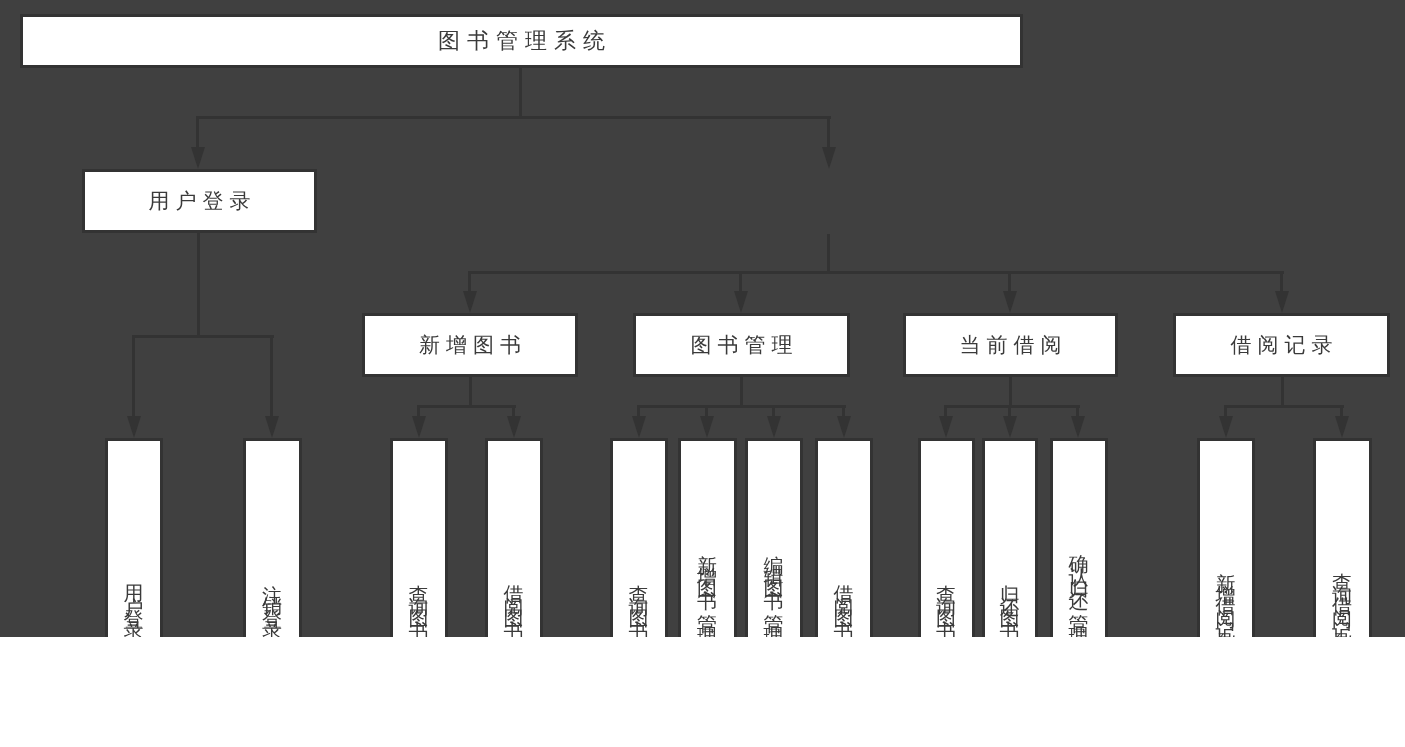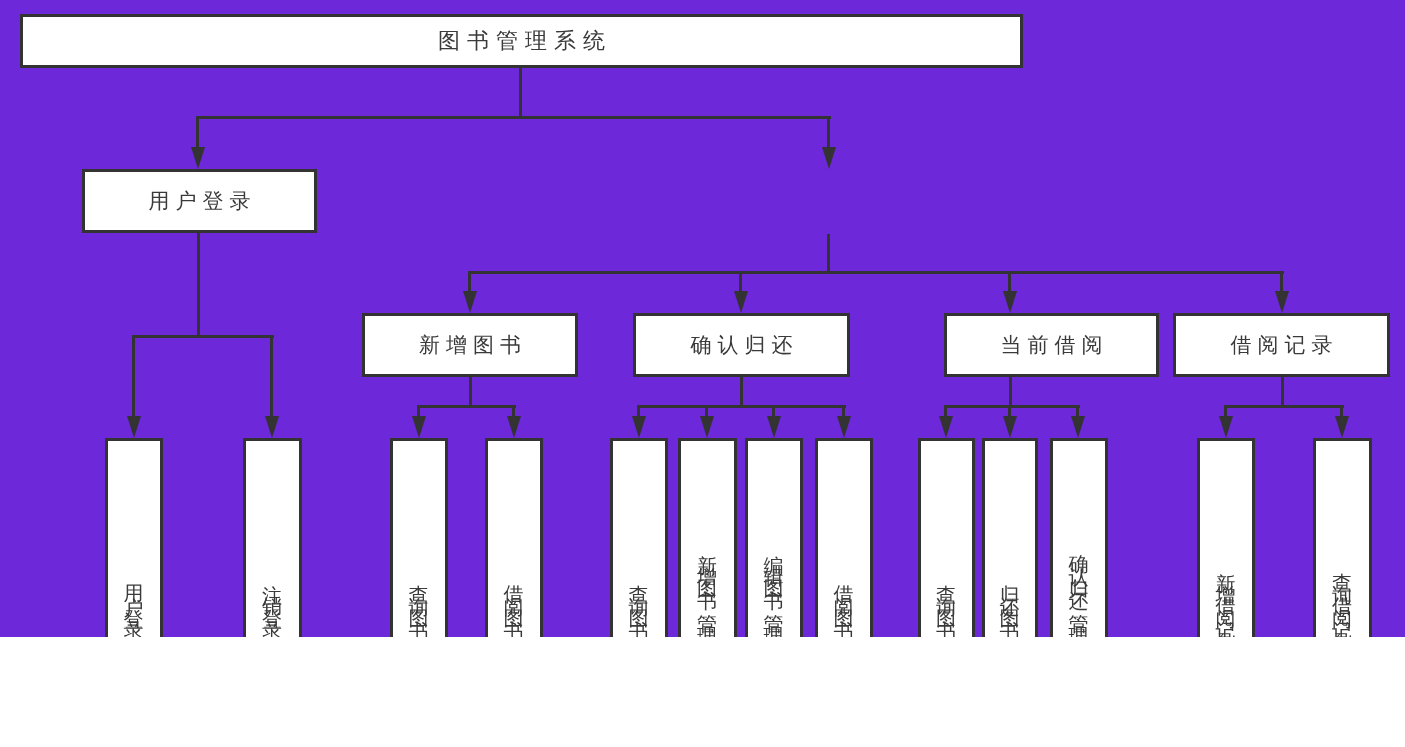--- a/index.html
+++ b/index.html
@@ -1,17 +1,17 @@
 <!DOCTYPE html>
 <html><head>
 <meta charset="utf-8">
 <style>
   html,body{margin:0;padding:0;background:#ffffff;}
   .stage{
-    position:relative;width:1405px;height:637px;background:#6d28d9;overflow:hidden;
+    position:relative;width:1405px;height:637px;background:#404040;overflow:hidden;
     font-family:Liberation Sans, sans-serif;color:#3a3a3a;
   }
   
   .box{
     position:absolute;box-sizing:border-box;background:#ffffff;
     border:3px solid #333333;display:flex;align-items:center;justify-content:center;
     z-index:2;
   }
   .box.h{font-size:21px;letter-spacing:6px;text-indent:6px;white-space:nowrap;}
   .box.root{font-size:22px;letter-spacing:7px;text-indent:7px;}
@@ -37,22 +37,22 @@
 </head>
 <body>
 
 <div class="stage">
 
   <div class="box h root" style="left:20px;top:14px;width:1003px;height:54px;">图书管理系统</div>
 
   <div class="box h" style="left:82px;top:169px;width:235px;height:64px;">用户登录</div>
 
   <div class="box h" style="left:362px;top:313px;width:216px;height:64px;">新增图书</div>
-  <div class="box h" style="left:633px;top:313px;width:217px;height:64px;">确认归还</div>
-  <div class="box h" style="left:903px;top:313px;width:215px;height:64px;margin-left:41px;">当前借阅</div>
+  <div class="box h" style="left:633px;top:313px;width:217px;height:64px;">图书管理</div>
+  <div class="box h" style="left:903px;top:313px;width:215px;height:64px;">当前借阅</div>
   <div class="box h" style="left:1173px;top:313px;width:217px;height:64px;text-align:center;">借阅记录</div>
 
   <div class="box v" style="left:105px;top:438px;width:58px;height:297px;">用户登录</div>
   <div class="box v" style="left:243px;top:438px;width:59px;height:297px;">注销登录</div>
 
   <div class="box v" style="left:390px;top:438px;width:58px;height:297px;">查询图书</div>
   <div class="box v" style="left:485px;top:438px;width:58px;height:297px;">借阅图书</div>
 
   <div class="box v" style="left:610px;top:438px;width:58px;height:297px;">查询图书</div>
   <div class="box v" style="left:678px;top:438px;width:59px;height:297px;">新增图书（管理员）</div>

